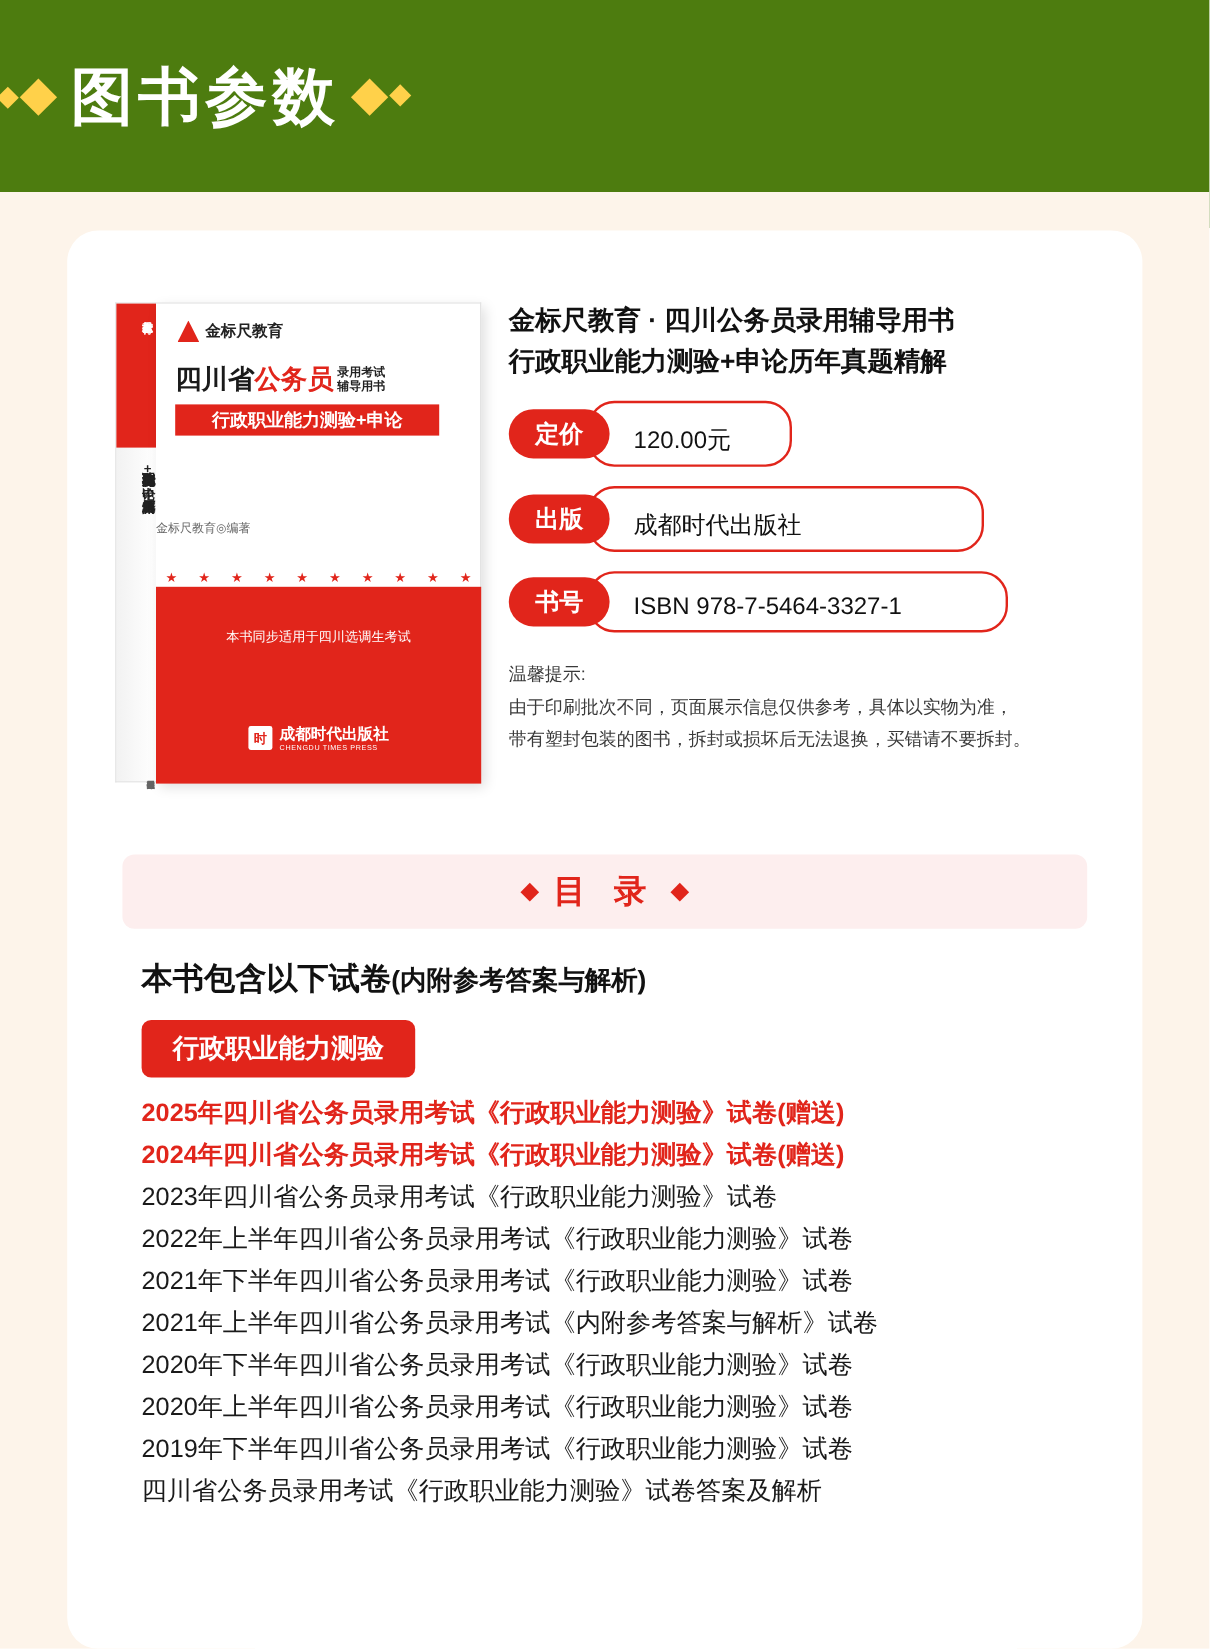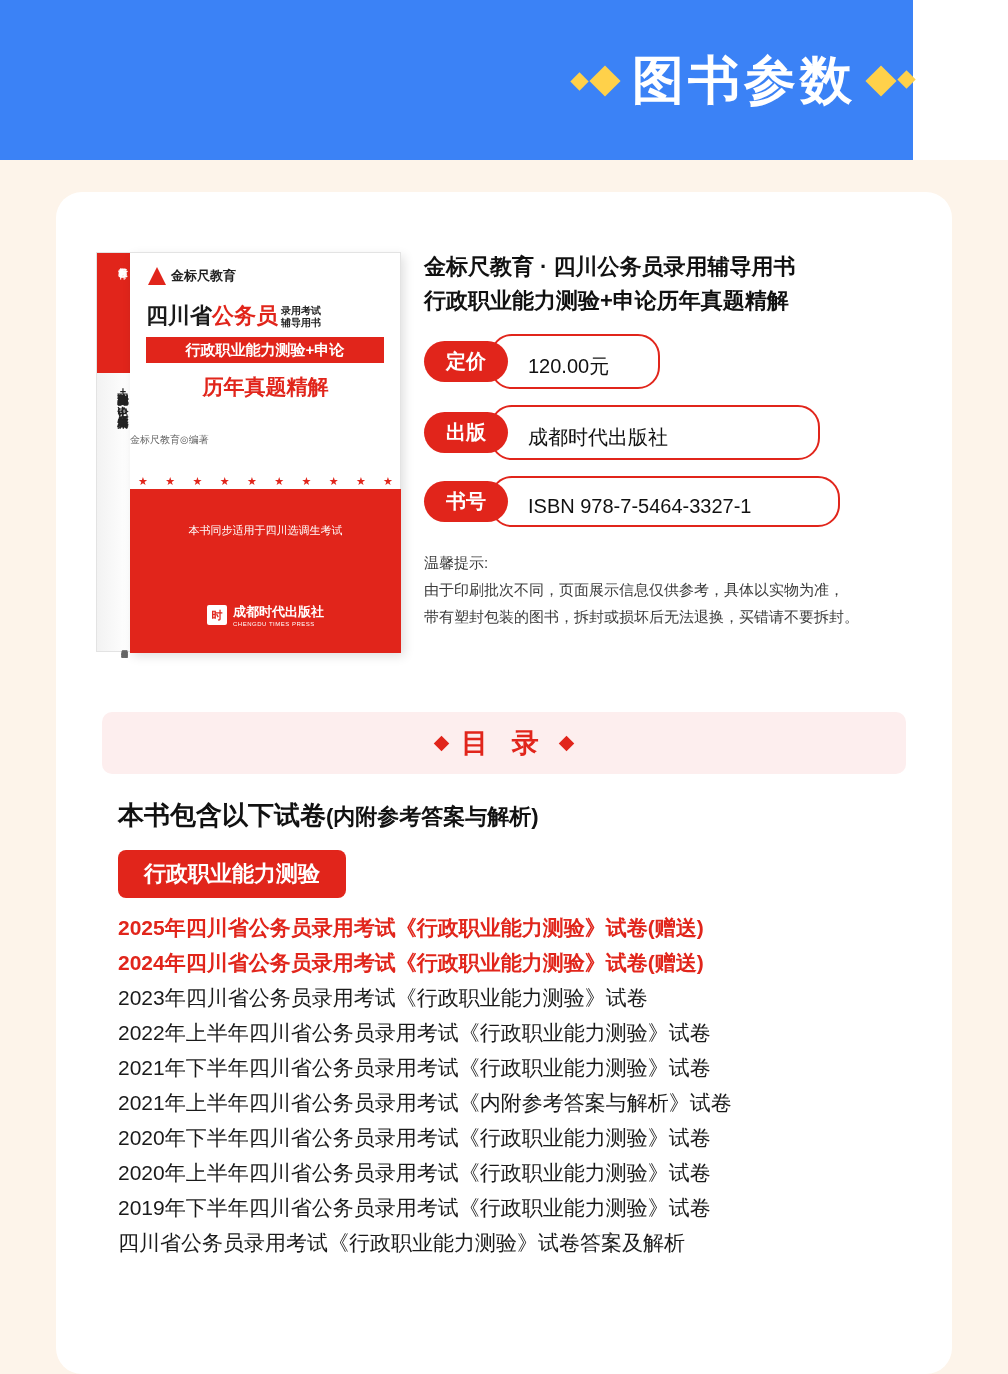--- a/index.html
+++ b/index.html
@@ -8,26 +8,26 @@
     height: 1374px;
     font-family: "Liberation Sans", "DejaVu Sans", sans-serif;
     background: #ffffff;
     overflow: hidden;
     position: relative;
   }
   
   .banner {
     position: absolute;
     top: 0; left: 0;
-    width: 913px;
+    width: 1008px;
     height: 190px;
-    background: #3b82f6;
+    background: #4d7c0f;
     display: flex;
     align-items: center;
-    justify-content: flex-end;
+    justify-content: flex-start;
   }
   .banner-inner {
     display: flex;
     align-items: center;
     gap: 14px;
     transform: translateY(-14px);
   }
   .banner-title {
     color: #ffffff;
     font-size: 52px;
@@ -128,21 +128,21 @@
     letter-spacing:0px;
   }
   .bf-title1 .hl { color:#e1251b; }
   .bf-title1 .small {
     font-size:10px; font-weight:bold; color:#222;
     display:inline-block; line-height:12px; vertical-align:middle;
     margin-left:3px;
   }
   .bf-band {
     position:absolute; top:84px; left:16px;
-    width:238px; height:26px;
+    width:220px; height:26px;
     background:#e1251b; color:#fff;
     font-size:15px; font-weight:bold;
     display:flex; align-items:center; justify-content:center;
   }
   .bf-sub {
     position:absolute; top:120px; left:0; width:271px;
     text-align:center; font-size:21px; font-weight:bold; color:#e1251b;
   }
   .bf-author {
     position:absolute; top:180px; left:0; width:271px;
@@ -274,21 +274,20 @@
     </div>
     <div class="book-face">
       <div class="bf-logo">
         <span class="bf-logo-mark"></span>
         <span class="bf-logo-text">金标尺教育</span>
       </div>
       <div class="bf-title1">
         <span>四川省</span><span class="hl">公务员</span><span class="small"><span>录用考试</span><br><span>辅导用书</span></span>
       </div>
       <div class="bf-band">行政职业能力测验+申论</div>
-      <div class="bf-sub">历年真题精解</div>
       <div class="bf-author">金标尺教育◎编著</div>
       <div class="bf-stars">
         <span>★</span>
           <span>★</span>
           <span>★</span>
           <span>★</span>
           <span>★</span>
           <span>★</span>
           <span>★</span>
           <span>★</span>

